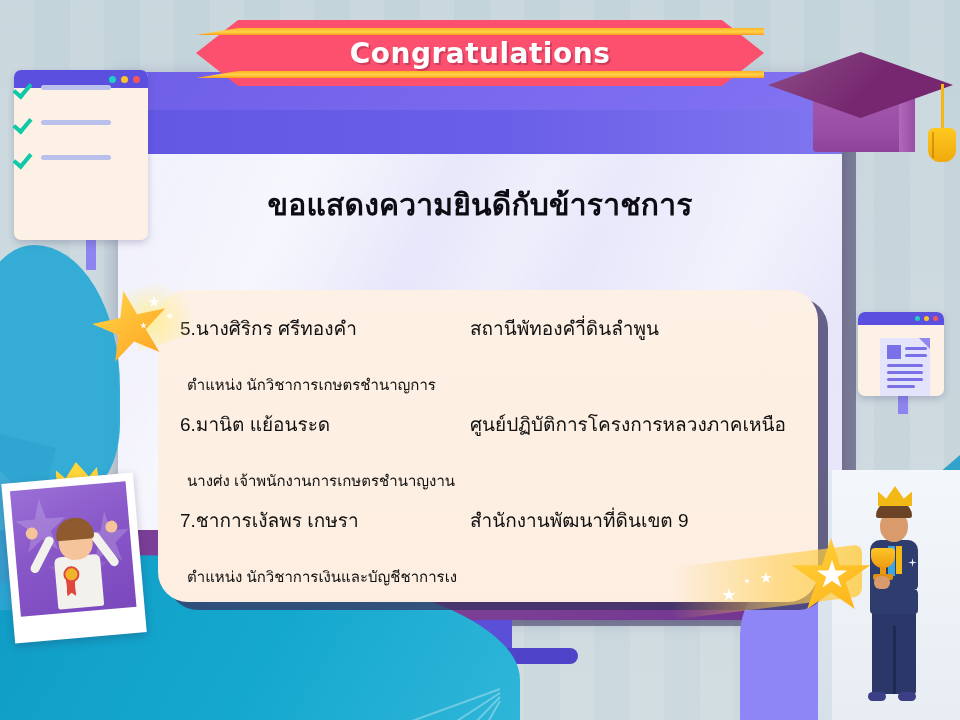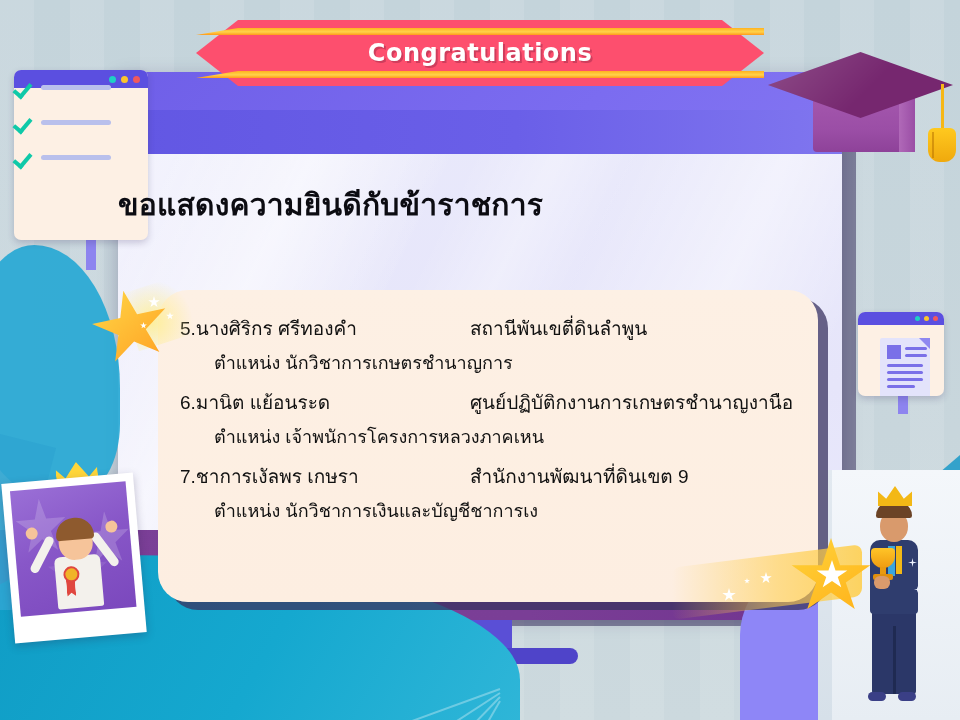--- a/index.html
+++ b/index.html
@@ -96,29 +96,29 @@
   .ribbon-stripe{
     position:absolute;left:196px;width:568px;height:7px;
     clip-path:polygon(42px 0,526px 0,568px 0,568px 7px,42px 7px,0 7px);
     background:linear-gradient(180deg,#ffb21f 0%,#ffd34a 55%,#ff9b1a 100%);
   }
   .ribbon-stripe.top{top:28px;}
   .ribbon-stripe.bot{top:71px;}
   .ribbon-title{
     position:absolute;left:196px;top:20px;width:568px;height:66px;
     display:flex;align-items:center;justify-content:center;
-    color:#fff;font-size:24px;font-weight:bold;letter-spacing:.5px;
+    color:#fff;font-size:28px;font-weight:bold;letter-spacing:.5px;
     text-shadow:2px 2px 0 rgba(120,30,60,.35);
     font-family:"DejaVu Sans",sans-serif;
   }
 
   
   .headline{
     position:absolute;left:118px;top:186px;width:724px;
-    color:#0c0c12;
+    text-align:center;color:#0c0c12;
   }
   .headline .l1{font-size:30px;font-weight:bold;line-height:38px;letter-spacing:.2px;}
   .headline .l2{font-size:30px;font-weight:bold;line-height:40px;letter-spacing:.2px;}
 
   
   .card-shadow{
     position:absolute;left:168px;top:298px;width:660px;height:312px;
     background:#3a3360;opacity:.75;border-radius:30px;
   }
   .card{
@@ -129,21 +129,21 @@
   }
   .entry{margin:0 0 6px 0;}
   .entry-row{
     display:flex;align-items:baseline;
     font-size:19px;color:#111;line-height:34px;
     padding-left:22px;
   }
   .entry-name{width:290px;flex:0 0 290px;white-space:nowrap;}
   .entry-org{white-space:nowrap;}
   .entry-pos{
-    font-size:18px;color:#111;line-height:34px;padding-left:56px;white-space:nowrap;
+    font-size:15px;color:#111;line-height:34px;padding-left:29px;white-space:nowrap;margin-top:22px;
   }
 
   
   .cap{position:absolute;left:768px;top:52px;width:185px;height:130px;}
   .cap-crown{
     position:absolute;left:45px;top:44px;width:92px;height:56px;
     background:linear-gradient(180deg,#a457ad 0%,#9b4ea6 60%,#8e4299 100%);
     border-radius:6px 6px 4px 4px;
   }
   .cap-crown:after{
@@ -384,30 +384,30 @@
 
   <div class="headline">
     <div class="l1">ขอแสดงความยินดีกับข้าราชการ</div>
   </div>
 
   <div class="card-shadow"></div>
   <div class="card">
     <div class="entry">
       <div class="entry-row">
         <span class="entry-name"><span>5.</span><span>นางศิริกร  ศรีทองคำ</span></span>
-        <span class="entry-org">สถานีพันเขตี่ดินลำพูน</span>
+        <span class="entry-org">สถานีพัทองคำี่ดินลำพูน</span>
       </div>
       <div class="entry-pos">ตำแหน่ง  นักวิชาการเกษตรชำนาญการ</div>
     </div>
     <div class="entry">
       <div class="entry-row">
         <span class="entry-name"><span>6.</span><span>มานิต  แย้อนระด</span></span>
-        <span class="entry-org">ศูนย์ปฏิบัติกงานการเกษตรชำนาญงานือ</span>
+        <span class="entry-org">ศูนย์ปฏิบัติการโครงการหลวงภาคเหนือ</span>
       </div>
-      <div class="entry-pos">ตำแหน่ง  เจ้าพนัการโครงการหลวงภาคเหน</div>
+      <div class="entry-pos">นางศ่ง  เจ้าพนักงานการเกษตรชำนาญงาน</div>
     </div>
     <div class="entry">
       <div class="entry-row">
         <span class="entry-name"><span>7.</span><span>ชาการเงัลพร  เกษรา</span></span>
         <span class="entry-org">สำนักงานพัฒนาที่ดินเขต  9</span>
       </div>
       <div class="entry-pos">ตำแหน่ง  นักวิชาการเงินและบัญชีชาการเง</div>
     </div>
   </div>
 

